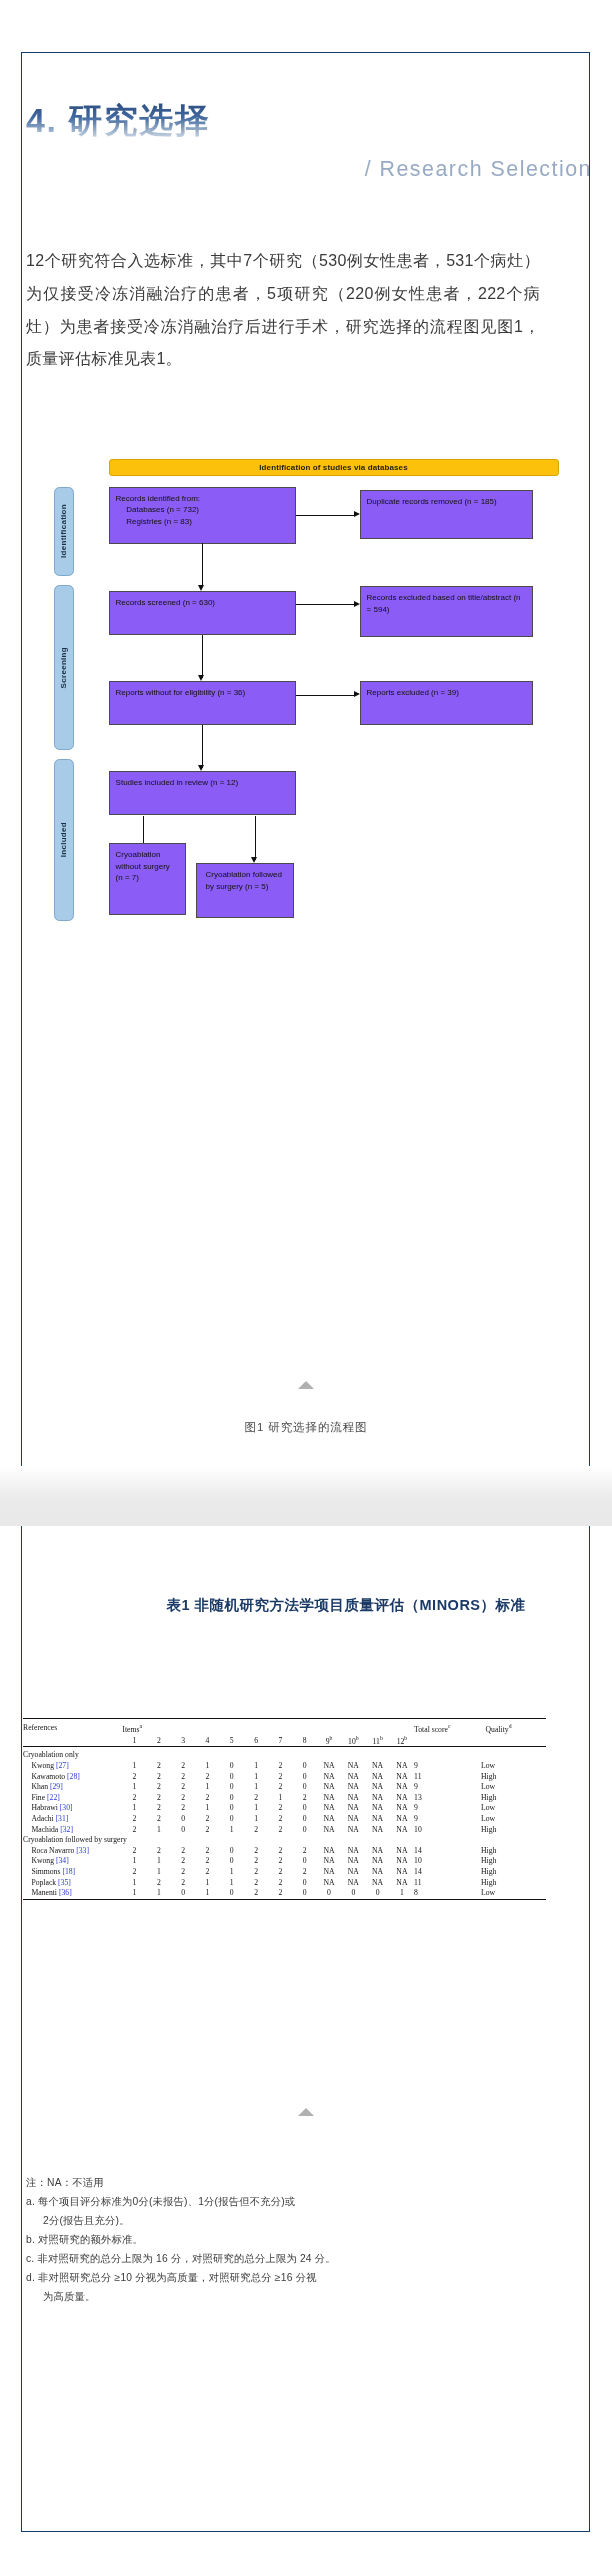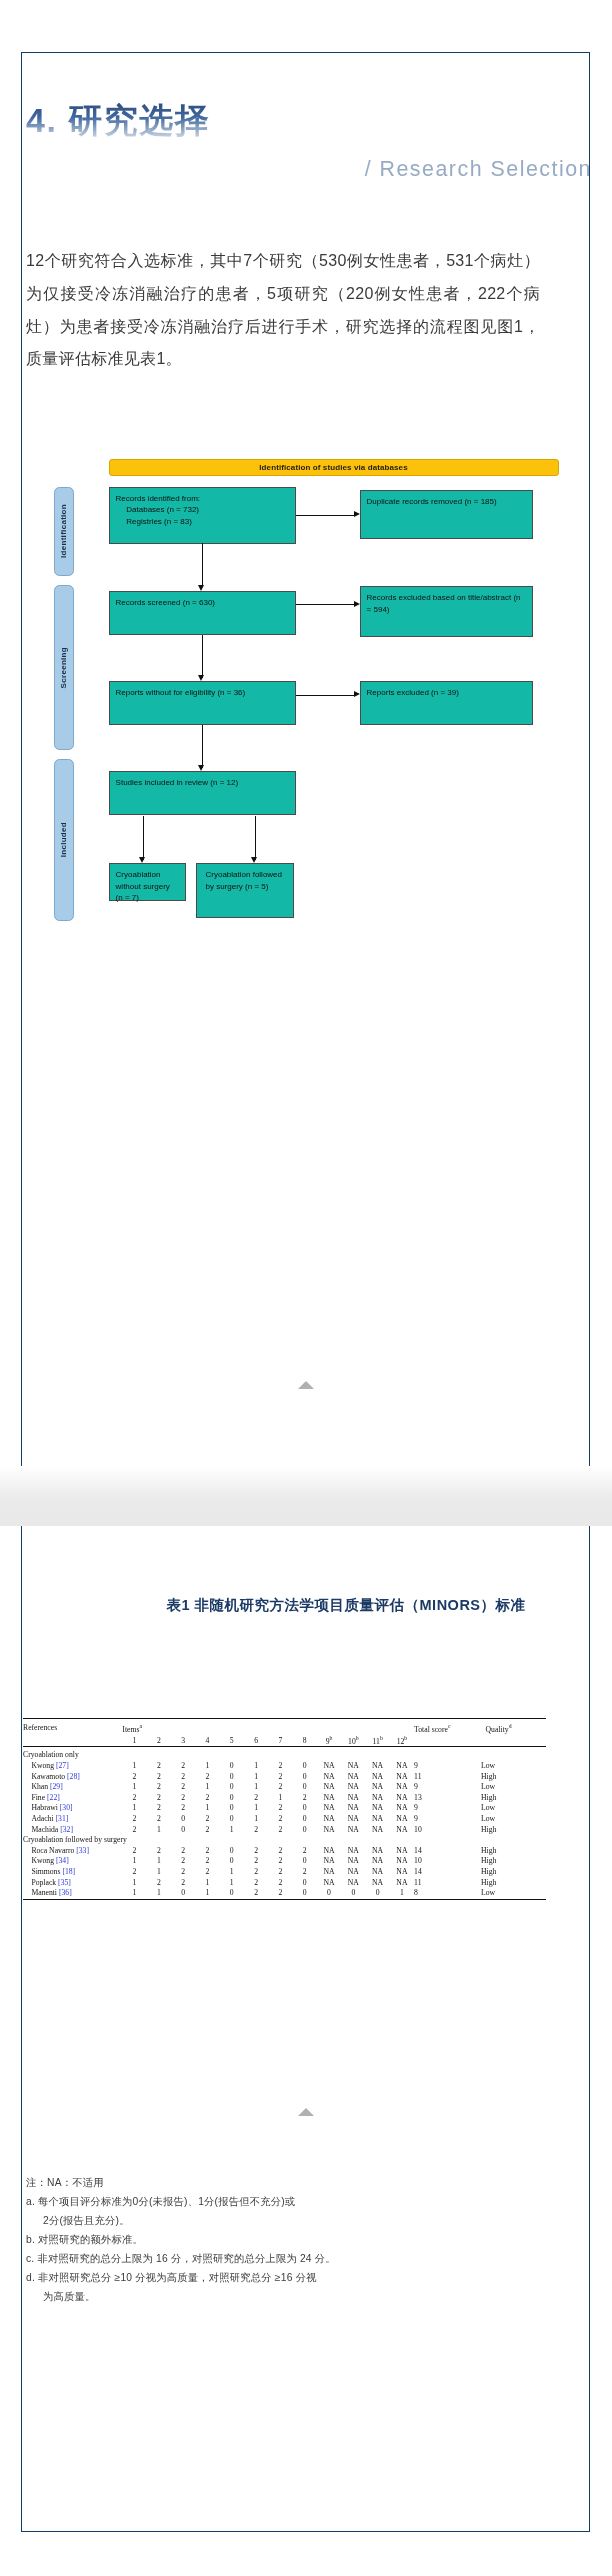--- a/index.html
+++ b/index.html
@@ -60,21 +60,21 @@
     position:absolute; left:0; width:20px;
     background:#a8cbe8; border:0.8px solid #7fa9cc; border-radius:5.4px;
     color:#1b2f45; font-size:8px; font-weight:bold;
     display:flex; align-items:center; justify-content:center;
   }
   .stage span {
     writing-mode:vertical-rl; transform:rotate(180deg);
     letter-spacing:0.3px; white-space:nowrap;
   }
   .pbox {
-    position:absolute; border:1.1px solid #4a4a4a; background:#14b8a6;
+    position:absolute; border:1.1px solid #4a4a4a; background:#8b5cf6;
     font-size:8px; line-height:1.42; color:#111;
     padding:5.4px 6.1px;
   }
   .pbox .ind { padding-left:10.7px; display:block; }
   .arrow-h, .arrow-v { position:absolute; background:#111; }
   .arrow-h { height:1.1px; }
   .arrow-v { width:1.1px; }
   .ahead-r {
     position:absolute; width:0; height:0;
     border-top:3.4px solid transparent; border-bottom:3.4px solid transparent;
@@ -208,34 +208,35 @@
       <div class="pbox" style="left:55px;top:312px;width:187px;height:44px;">
         <span>Studies included in review</span>
         <span>(n = 12)</span>
       </div>
 
       <div class="arrow-v" style="left:89px;top:357px;height:44px;"></div>
       <div class="ahead-d" style="left:85px;top:398px;"></div>
       <div class="arrow-v" style="left:201px;top:357px;height:44px;"></div>
       <div class="ahead-d" style="left:197px;top:398px;"></div>
 
-      <div class="pbox" style="left:55px;top:404px;width:77px;height:38px;">
+      <div class="pbox" style="left:55px;top:384px;width:77px;height:72px;">
         <span>Cryoablation</span>
         <span>without surgery</span>
         <span>(n = 7)</span>
       </div>
       <div class="pbox" style="left:142px;top:404px;width:98px;height:55px;padding-left:9px;">
         <span>Cryoablation</span>
         <span>followed by surgery</span>
         <span>(n = 5)</span>
       </div>
     </div>
   </div>
 
   <div class="collapse" style="top:1381px;"></div>
+  <div class="fig-caption" style="top:1420px;">图1 研究选择的流程图</div>
 
   <div class="band" style="top:1466px;"></div>
 
   <div class="table-title" style="top:1596px;margin-left:40px;">表1 非随机研究方法学项目质量评估（MINORS）标准</div>
 
   <div class="tbl-wrap">
     <table class="minors">
       <colgroup>
         <col style="width:98px">
         <col span="12" style="width:24px">

